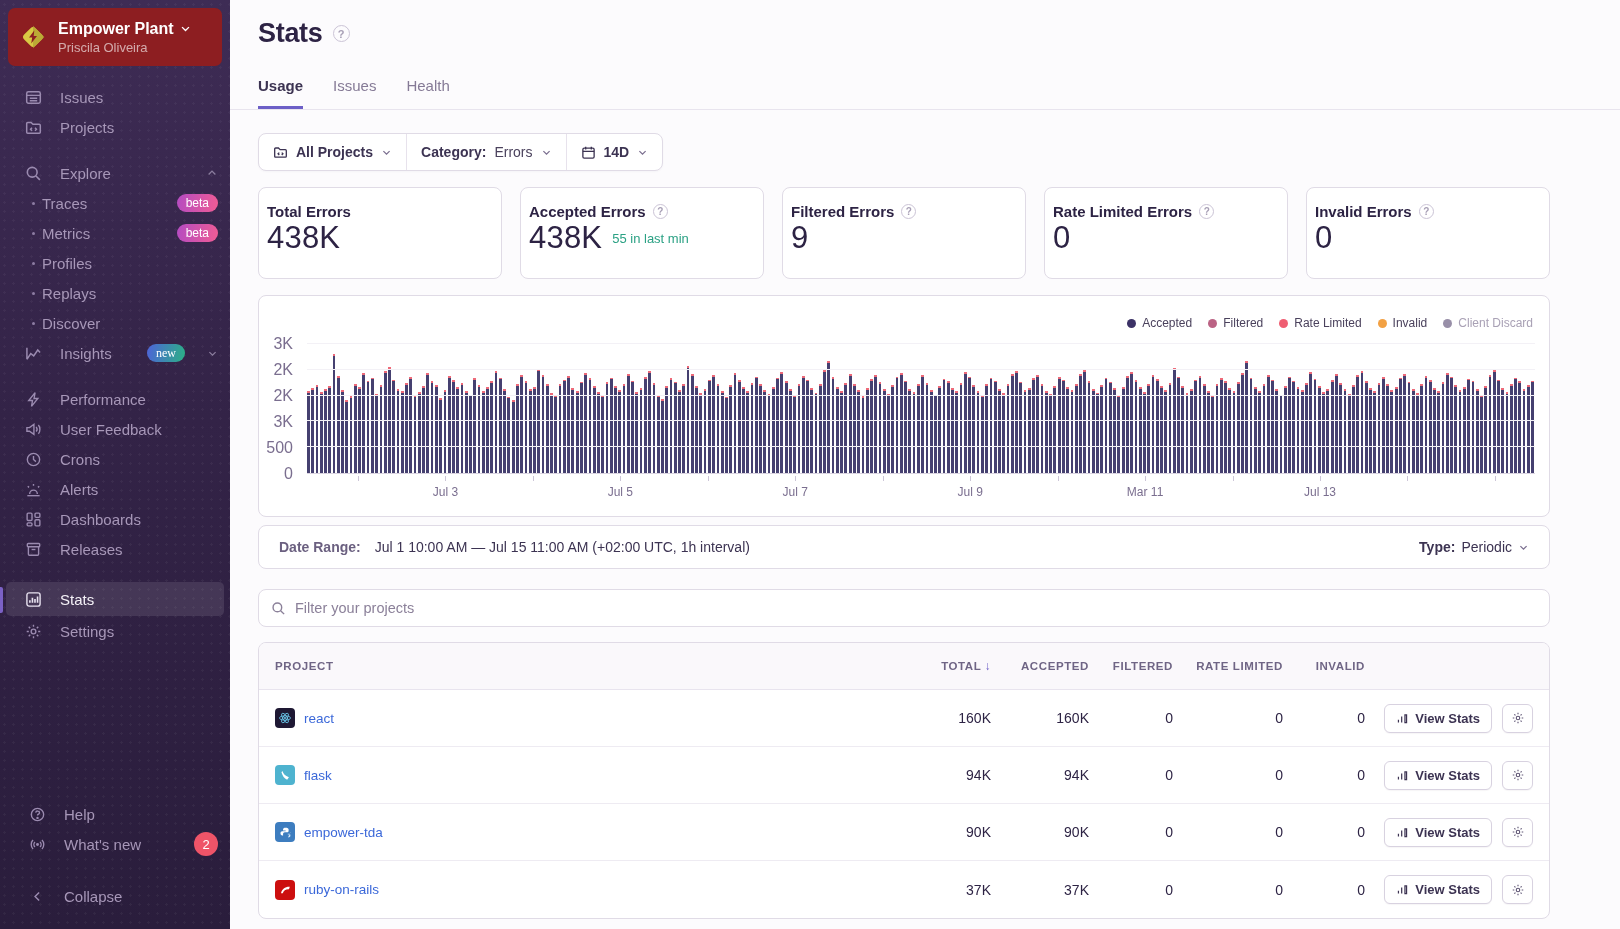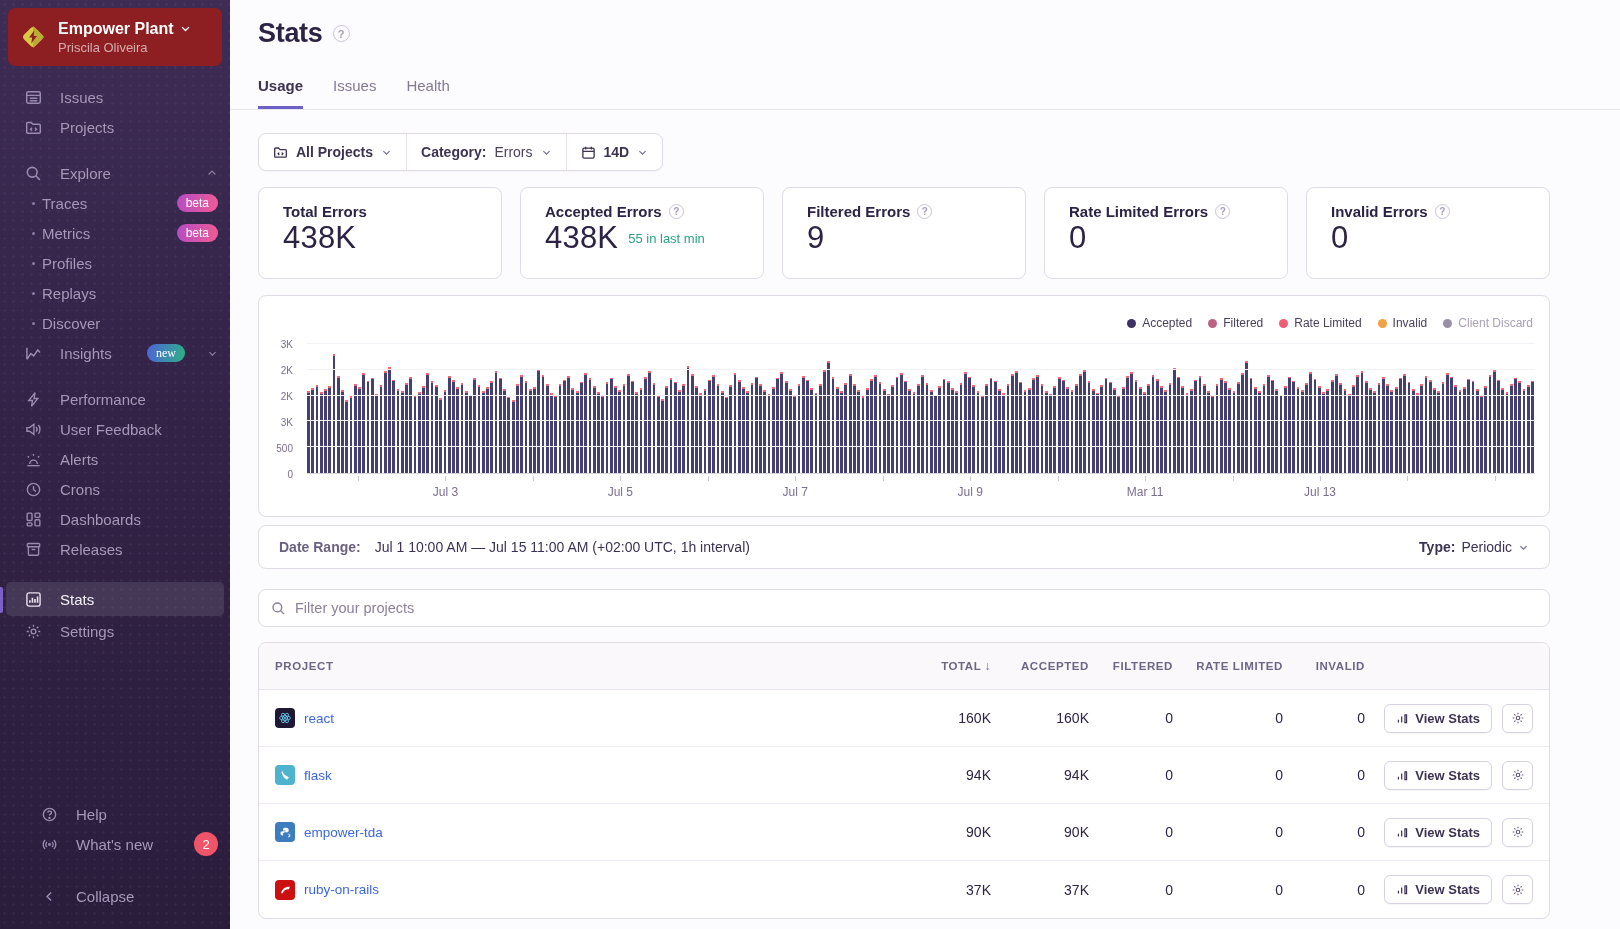--- a/index.html
+++ b/index.html
@@ -25,21 +25,21 @@
   .s-group { margin-top:16px; }
   .sub-item { display:flex; align-items:center; height:30px; padding:0 12px 0 24px; cursor:pointer; position:relative; z-index:1;}
   .bullet { width:18px; display:flex; justify-content:center; }
   .bullet i { width:3px; height:3px; border-radius:50%; background:#8d7da3; }
   .badge { font-size:12px; color:#fff; border-radius:20px; padding:2px 9px; line-height:1.2; }
   .badge.beta { background:linear-gradient(100deg,#b44bc2,#f05c94); }
   .badge.new { background:linear-gradient(100deg,#4e63d9,#2bb185);font-family:Liberation Serif, serif; }
   .active-item { background:rgba(255,255,255,0.10); border-radius:5px; margin:0 6px; padding:0 6px 0 18px; height:34px; color:#f4f1f7; font-weight:500;}
   .active-item .s-icon { color:#e9e3f1; }
   .active-edge { position:absolute; left:0; top:587px; width:3px; height:26px; background:#7b61c5; border-radius:0 2px 2px 0; z-index:5;}
-  .sidebar-footer { position:absolute; left:16px; right:0; bottom:18px; z-index:1;}
+  .sidebar-footer { position:absolute; left:4px; right:0; bottom:18px; z-index:1;}
   .count-badge { background:#ef5468; color:#fff; font-size:13px; width:24px; height:24px; border-radius:50%;
      display:flex; align-items:center; justify-content:center; margin-left:auto; }
   .collapse-row { margin-top:22px; }
   svg.ic { display:block; }
 
   
   .main { flex:1; padding:18px 70px 0 28px; position:relative; background:#fcfbfd; overflow:hidden;}
   .title-row { display:flex; align-items:center; gap:10px; }
   .page-title { font-size:27px; font-weight:700; color:#2d2344; letter-spacing:-0.3px;}
   .help-circle { width:17px; height:17px; border-radius:50%; border:1px solid #cbc4d6; color:#a79fb5;
@@ -50,39 +50,39 @@
   .tab.active { color:#3c3352; font-weight:600; border-bottom:3px solid #6c5fc7; }
 
   .filter-bar { margin-top:24px; display:inline-flex; align-items:stretch; background:#fff;
      border:1px solid #e0dbe6; border-radius:8px; height:38px; box-shadow:0 1px 2px rgba(43,34,51,.03);}
   .filter-seg { display:flex; align-items:center; gap:8px; padding:0 14px; font-size:14px; color:#3c3352; cursor:pointer;}
   .filter-seg + .filter-seg { border-left:1px solid #e7e2ec; }
   .filter-seg b { font-weight:700; }
   .seg-val { color:#4a415c; }
 
   .cards { display:flex; gap:18px; margin-top:16px; }
-  .card { flex:1; background:#fff; border:1px solid #e0dbe6; border-radius:8px; padding:15px 24px 17px; min-height:92px;}
+  .card { flex:1; background:#fff; border:1px solid #e0dbe6; border-radius:8px; padding:15px 8px 17px; min-height:92px;}
   .card-label { font-size:15px; font-weight:700; color:#2d2344; display:flex; align-items:center; gap:7px;}
   .card-value-row { display:flex; align-items:center; gap:10px; }
   .card-value { font-size:31px; color:#2d2344; font-weight:400; letter-spacing:0.2px;}
   .card-sub { font-size:13px; color:#2ba184; }
 
   .chart-card { margin-top:16px; background:#fff; border:1px solid #e0dbe6; border-radius:8px; height:222px; position:relative; padding:14px 12px 0 12px;}
   .legend { position:absolute; top:20px; right:16px; display:flex; gap:16px; font-size:12px; color:#4a415c;}
   .legend-item { display:flex; align-items:center; gap:6px; cursor:pointer;}
   .legend-dot { width:9px; height:9px; border-radius:50%; }
   .legend-item.muted { color:#a9a1b5; }
   .chart-wrap { position:absolute; left:48px; right:14px; top:48px; bottom:42px; }
   .plot { position:absolute; inset:0; border-bottom:1px solid #d9d3e0; }
   .gridline { position:absolute; left:0; right:0; height:1px; background:#f3f1f6; }
   .bars { position:absolute; inset:0 0 0 0; display:flex; align-items:flex-end; }
   .bar { flex:1 1 0; margin-right:1.5px; background:#454070; display:flex; flex-direction:column; min-width:1px;}
   .bar .cap { width:100%; background:#ed6a79; }
   .y-axis { position:absolute; left:0; top:48px; bottom:42px; width:42px; }
-  .y-tick { position:absolute; right:8px; transform:translateY(50%); font-size:10px; color:#7a6e8f; }
+  .y-tick { position:absolute; right:8px; transform:translateY(50%); font-size:16px; color:#7a6e8f; }
   .x-axis { position:absolute; left:48px; right:14px; bottom:14px; height:26px; }
   .x-tick-mark { position:absolute; top:0; width:1px; height:5px; background:#cdc6d8; }
   .x-label { position:absolute; top:9px; transform:translateX(-50%); font-size:12px; color:#7a6e8f; white-space:nowrap;}
 
   .date-strip { margin-top:8px; background:#fff; border:1px solid #e0dbe6; border-radius:8px; height:44px;
      display:flex; align-items:center; padding:0 20px; font-size:14px;}
   .dr-label { font-weight:700; color:#6b6080; margin-right:14px;}
   .dr-value { color:#3c3352; }
   .dr-type { margin-left:auto; display:flex; align-items:center; gap:6px; cursor:pointer;}
   .dr-type b { color:#3c3352; }
@@ -231,35 +231,35 @@
           <svg class="ic" width="17" height="17" viewBox="0 0 16 16" fill="none" stroke="currentColor" stroke-width="1.3">
               <path d="M1.8 6.2v3.4h2.4l4.2 3V3.2l-4.2 3z"></path>
               <path d="M10.5 5.5c1 1.2 1 3.2 0 4.4M12.6 3.8c1.9 2.2 1.9 6 0 8.2"></path>
             </svg>
         </span>
         <span class="s-label">User Feedback</span>
       </div>
       <div class="s-item">
         <span class="s-icon">
           <svg class="ic" width="17" height="17" viewBox="0 0 16 16" fill="none" stroke="currentColor" stroke-width="1.3">
+              <circle cx="8" cy="8" r="5.8"></circle>
+              <path d="M8 4.8V8l2.3 2"></path>
+            </svg>
+        </span>
+        <span class="s-label">Crons</span>
+      </div>
+      <div class="s-item">
+        <span class="s-icon">
+          <svg class="ic" width="17" height="17" viewBox="0 0 16 16" fill="none" stroke="currentColor" stroke-width="1.3">
               <path d="M4.4 12.2a3.6 3.6 0 0 1 7.2 0"></path>
               <path d="M2.2 13.8h11.6"></path>
               <path d="M8 4.5V2.8M3.8 6 2.6 4.9M12.2 6l1.2-1.1"></path>
             </svg>
         </span>
         <span class="s-label">Alerts</span>
-      </div>
-      <div class="s-item">
-        <span class="s-icon">
-          <svg class="ic" width="17" height="17" viewBox="0 0 16 16" fill="none" stroke="currentColor" stroke-width="1.3">
-              <circle cx="8" cy="8" r="5.8"></circle>
-              <path d="M8 4.8V8l2.3 2"></path>
-            </svg>
-        </span>
-        <span class="s-label">Crons</span>
       </div>
       <div class="s-item">
         <span class="s-icon">
           <svg class="ic" width="17" height="17" viewBox="0 0 16 16" fill="none" stroke="currentColor" stroke-width="1.3">
               <rect x="2" y="2" width="4.6" height="7" rx="1"></rect>
               <rect x="9.4" y="2" width="4.6" height="4" rx="1"></rect>
               <rect x="9.4" y="8.2" width="4.6" height="5.8" rx="1"></rect>
               <rect x="2" y="11.2" width="4.6" height="2.8" rx="1"></rect>
             </svg>
         </span>

